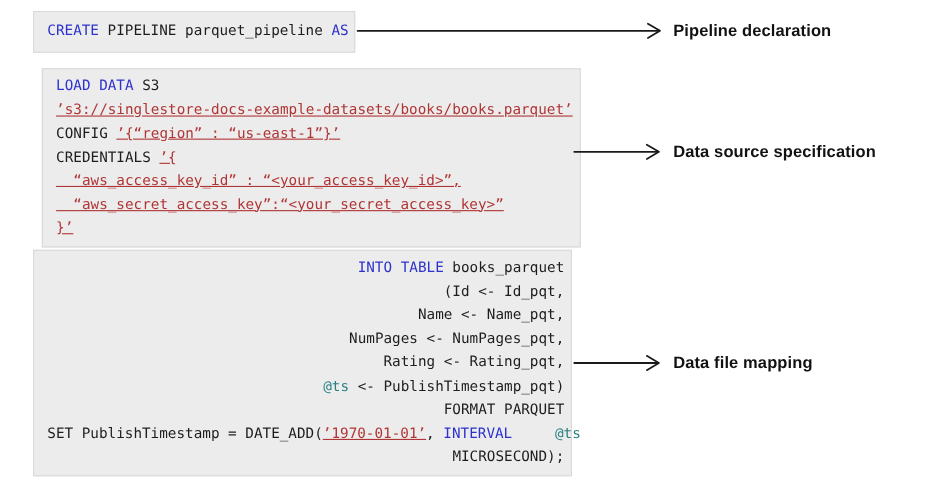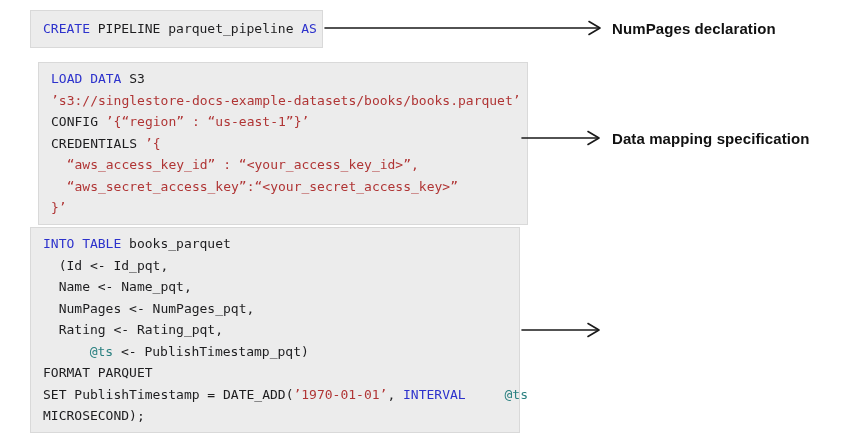--- a/index.html
+++ b/index.html
@@ -10,24 +10,24 @@
   .code-block{
     position:absolute;box-sizing:border-box;
     background:var(--block_bg,#ececec);
     border:1px solid var(--block_border,#d9d9d9);
     font-family:"DejaVu Sans Mono","Liberation Mono",monospace;
     font-size:13px;line-height:21.5px;color:var(--plain,#1d1d1f);
     white-space:pre;
   }
   .block-1{left:30px;top:10px;width:293px;padding:7px 6px 7px 12px;}
   .block-2{left:38px;top:62px;width:490px;padding:5px 6px 5px 12px;}
-  .block-3{left:30px;top:227px;width:490px;padding:5px 6px 5px 12px;}
+  .block-3{left:30px;top:227px;width:490px;padding:5px 6px 5px 12px;text-align:right;}
   .code-line{white-space:pre;}
   .tok-kw{color:var(--keyword,#2d32cc);}
-  .tok-str{color:var(--string,#b03535);}
+  .tok-str{color:var(--string,#b03535);text-decoration:underline;}
   .tok-var{color:var(--variable,#2a8080);margin-left:31px;}
   .tok-plain{color:var(--plain,#1d1d1f);}
   .arrow{position:absolute;display:block;}
   .arrow-1{left:324px;top:18px;}
   .arrow-2{left:521px;top:128px;}
   .arrow-3{left:521px;top:320px;}
   .arrow line,.arrow polyline{
     stroke:var(--arrow,#1a1a1a);stroke-width:1.6;fill:none;stroke-linecap:round;stroke-linejoin:round;
   }
   .annotation{
@@ -58,18 +58,19 @@
   <svg class="arrow arrow-2" width="84" height="20" viewBox="0 0 84 20">
     <line x1="1" y1="10" x2="77" y2="10"></line>
     <polyline points="67,3.5 78,10 67,16.5"></polyline>
   </svg>
 
   <svg class="arrow arrow-3" width="84" height="20" viewBox="0 0 84 20">
     <line x1="1" y1="10" x2="77" y2="10"></line>
     <polyline points="67,3.5 78,10 67,16.5"></polyline>
   </svg>
 
-  <div class="annotation annotation-1">NumPages declaration</div>
+  <div class="annotation annotation-1">Pipeline declaration</div>
 
-  <div class="annotation annotation-2">Data mapping specification</div>
+  <div class="annotation annotation-2">Data source specification</div>
 
+  <div class="annotation annotation-3">Data file mapping</div>
 
 </div>
 
 </body></html>

